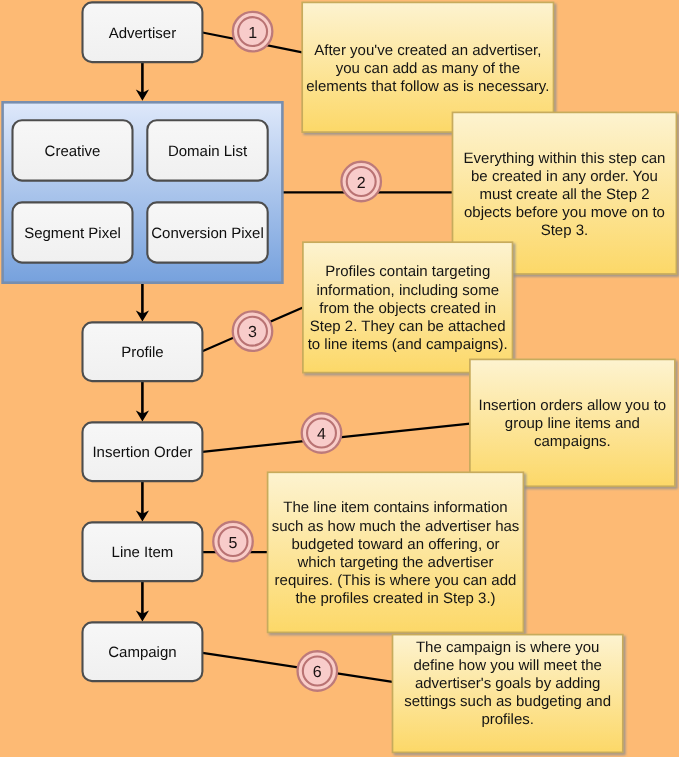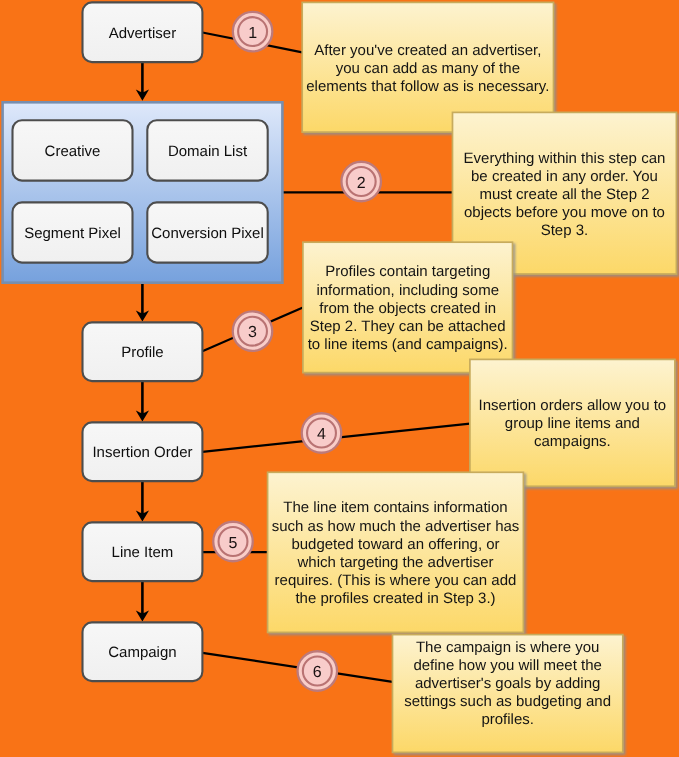--- a/index.html
+++ b/index.html
@@ -1,19 +1,19 @@
 <!DOCTYPE html>
 <html><head>
 <meta charset="utf-8">
 <title>Advertiser workflow diagram</title>
 <style>
   html,body{margin:0;padding:0;background:#ffffff;-webkit-font-smoothing:antialiased;}
   *{text-rendering:geometricPrecision;}
   body{width:679px;height:757px;overflow:hidden;font-family:"Liberation Sans",sans-serif;}
-  #stage{position:relative;width:679px;height:757px;background:#f97316;}
+  #stage{position:relative;width:679px;height:757px;background:#fdba74;}
   svg{display:block;}
   .nodelabel{font-family:"Liberation Sans",sans-serif;font-size:15px;fill:#0d0d0d;}
   .notetext{font-family:"Liberation Sans",sans-serif;font-size:15px;fill:#141414;}
   .badgenum{font-family:"Liberation Sans",sans-serif;font-size:16px;fill:#1a1212;}
 </style>
 </head>
 <body>
 
 <div id="stage">
 <svg width="679" height="757" viewBox="0 0 679 757">

